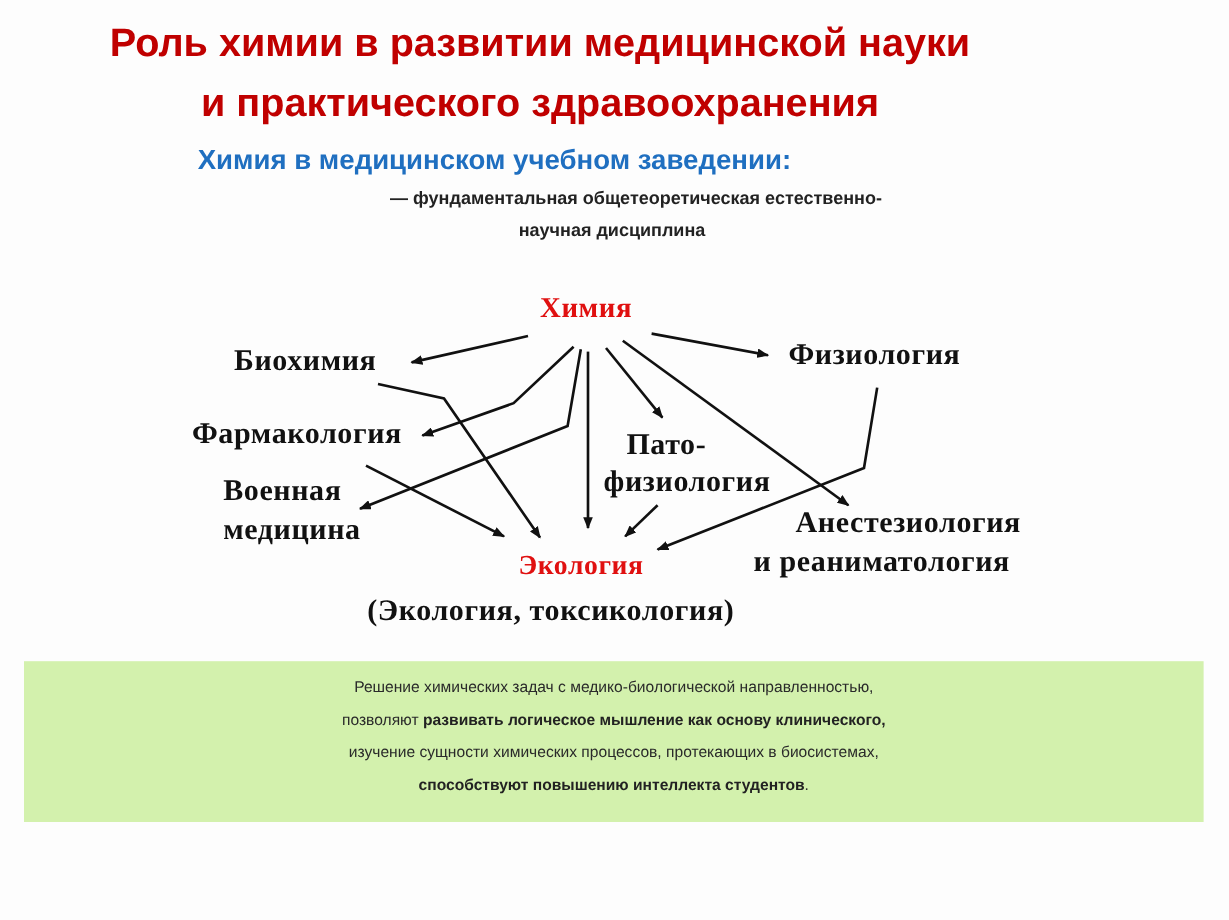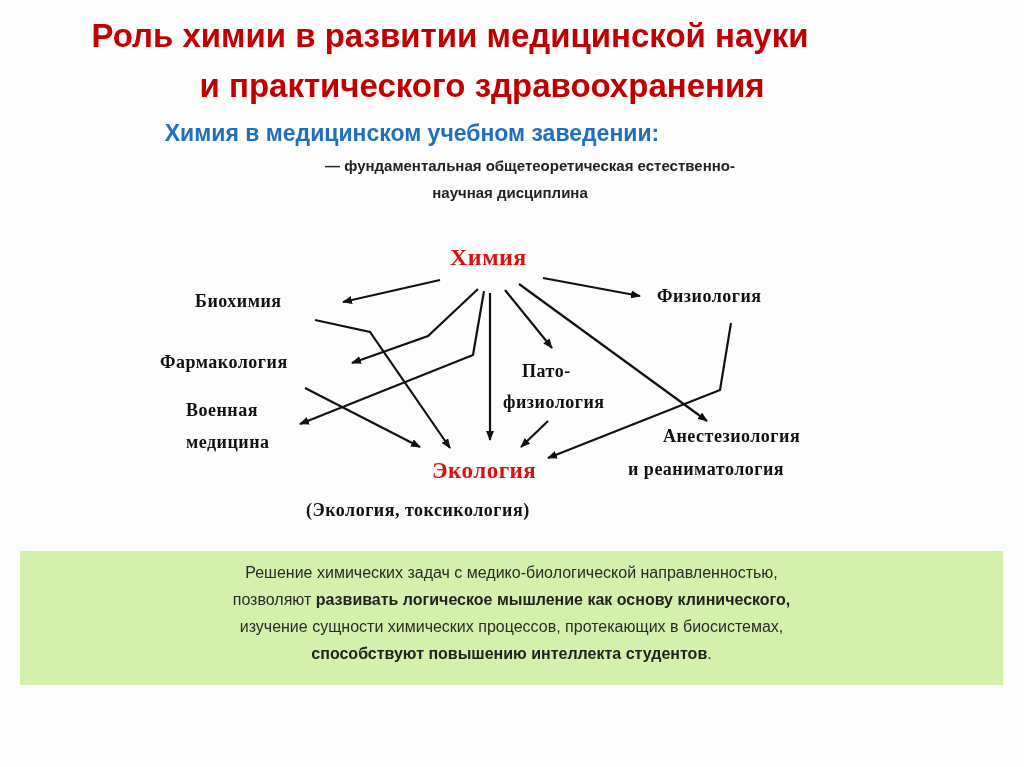--- a/index.html
+++ b/index.html
@@ -1,27 +1,27 @@
 <!DOCTYPE html>
 <html><head>
 <meta charset="utf-8">
 <style>
   html, body { margin:0; padding:0; }
   body { width:1024px; height:767px; background:#fdfdfd; position:relative; overflow:hidden; font-family:"Liberation Sans", sans-serif; }
   .title { position:absolute; left:0; width:900px; text-align:center; color:#c00000; font-weight:bold; font-size:33px; line-height:40px; }
   .t1 { top:16px; }
-  .t2 { top:66px;margin-left:32px; }
+  .t2 { top:66px; }
   .subtitle { position:absolute; top:120px; left:0; width:824px; text-align:center; color:#1f6fc0; font-weight:bold; font-size:23px; }
   .def { position:absolute; left:0; width:1060px; text-align:center; color:#222; font-weight:bold; font-size:15px; }
   .d1 { top:157px; }
   .d2 { top:184px; left:-2px; width:1024px; }
-  .node { position:absolute; font-family:"Liberation Serif", serif; font-weight:bold; font-size:18px; color:#111; line-height:26px; letter-spacing:0.5px; }
+  .node { position:absolute; font-family:"Liberation Serif", serif; font-weight:bold; font-size:25px; color:#111; line-height:26px; letter-spacing:0.5px; }
   .red { color:#e01010; font-size:24px; }
   svg.arrows { position:absolute; left:0; top:0; }
-  .box { position:absolute; left:20px; top:551px; width:983px; height:134px; background:#d3f1ad; text-align:center; font-size:16px; line-height:27px; color:#2a2a2a; padding-top:8px; box-sizing:border-box; }
+  .box { position:absolute; left:20px; top:551px; width:983px; height:134px; background:#d3f1ad; text-align:center; font-size:13px; line-height:27px; color:#2a2a2a; padding-top:8px; box-sizing:border-box; }
   .box b { color:#222; }
 </style>
 </head>
 <body>
 
 <div class="title t1">Роль химии в развитии медицинской науки</div>
 <div class="title t2">и практического здравоохранения</div>
 <div class="subtitle">Химия в медицинском учебном заведении:</div>
 <div class="def d1">— фундаментальная общетеоретическая естественно-</div>
 <div class="def d2">научная дисциплина</div>

